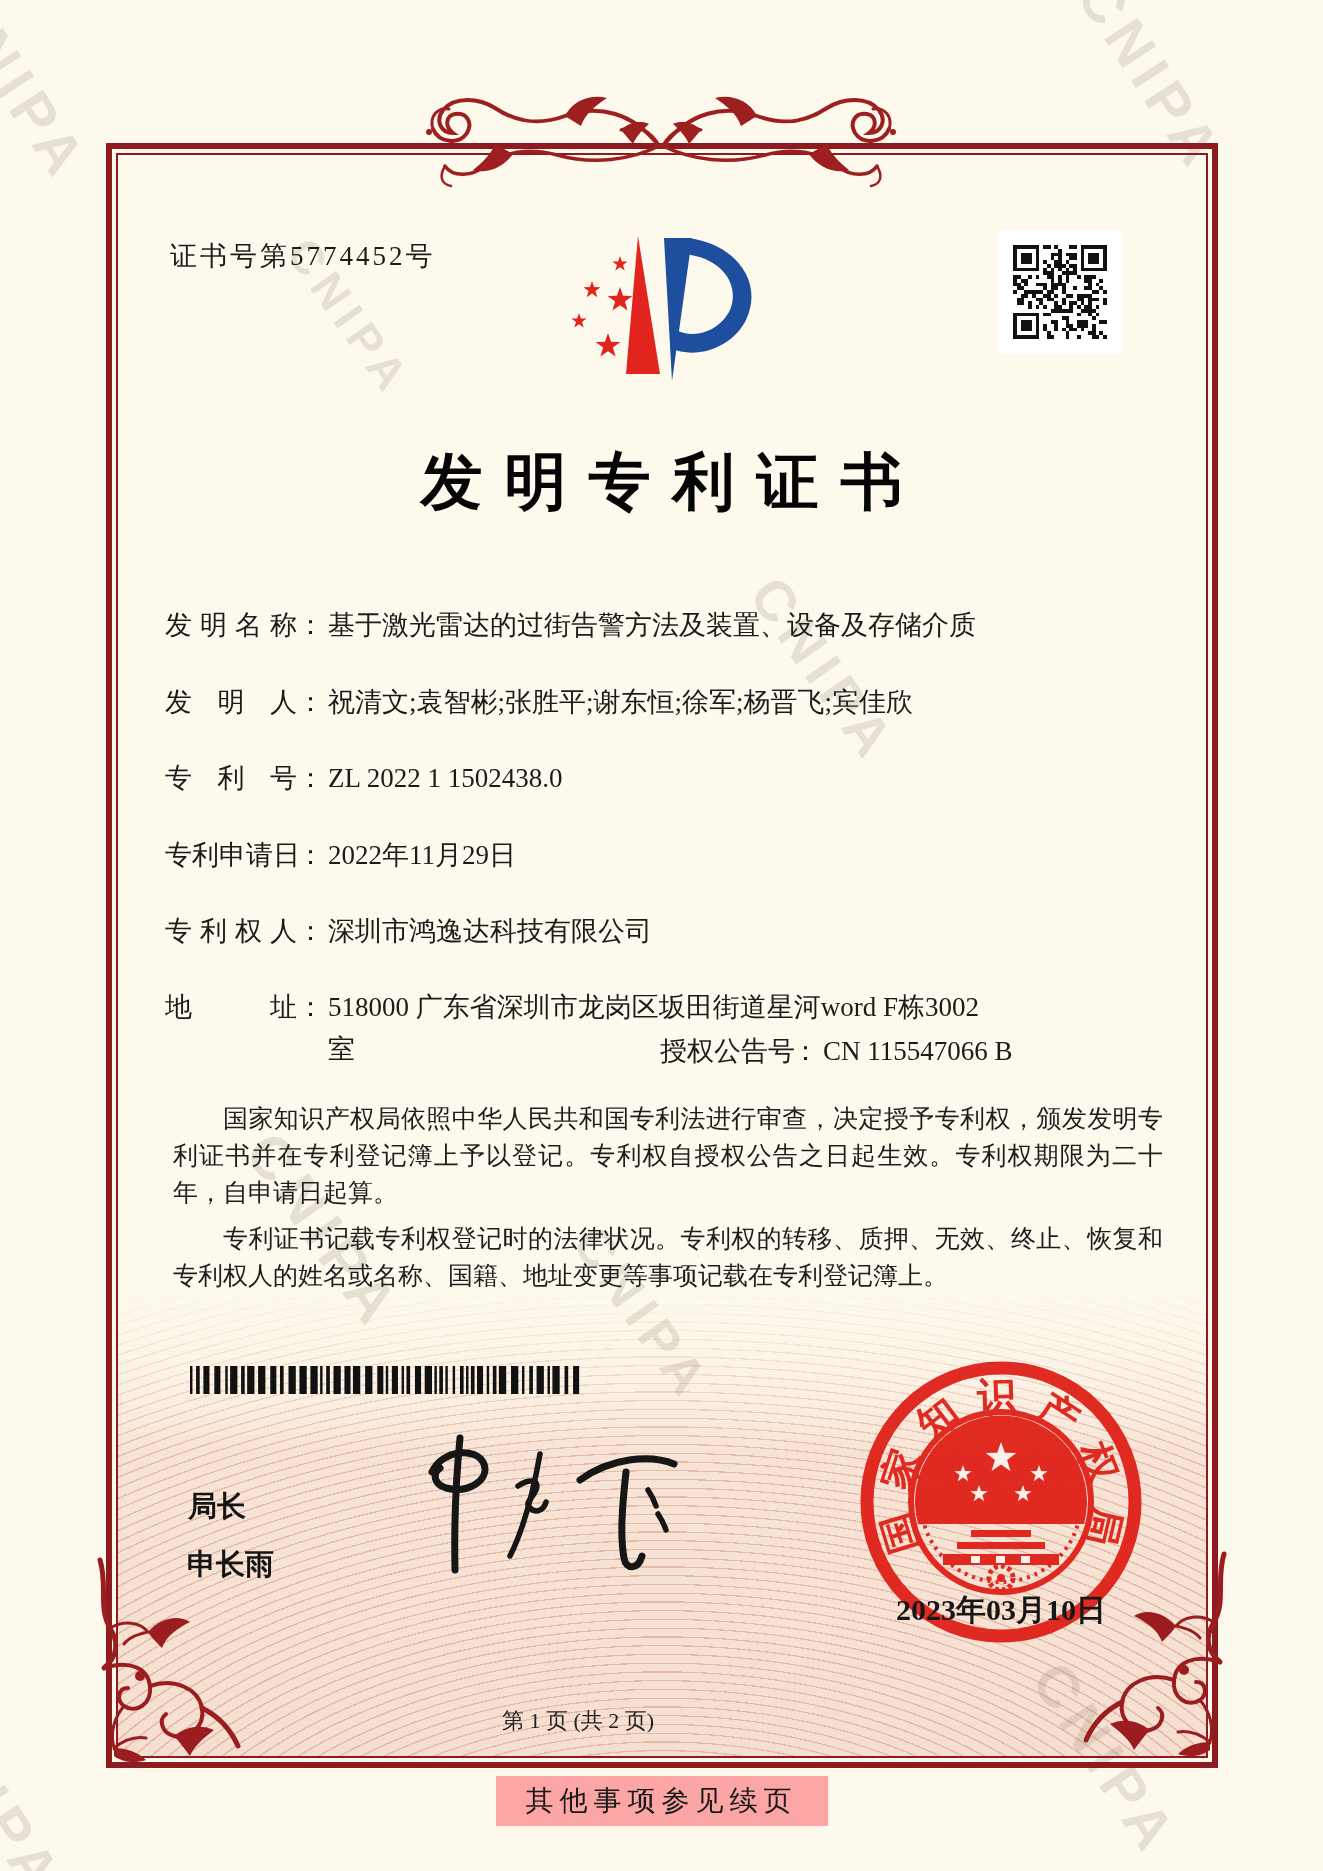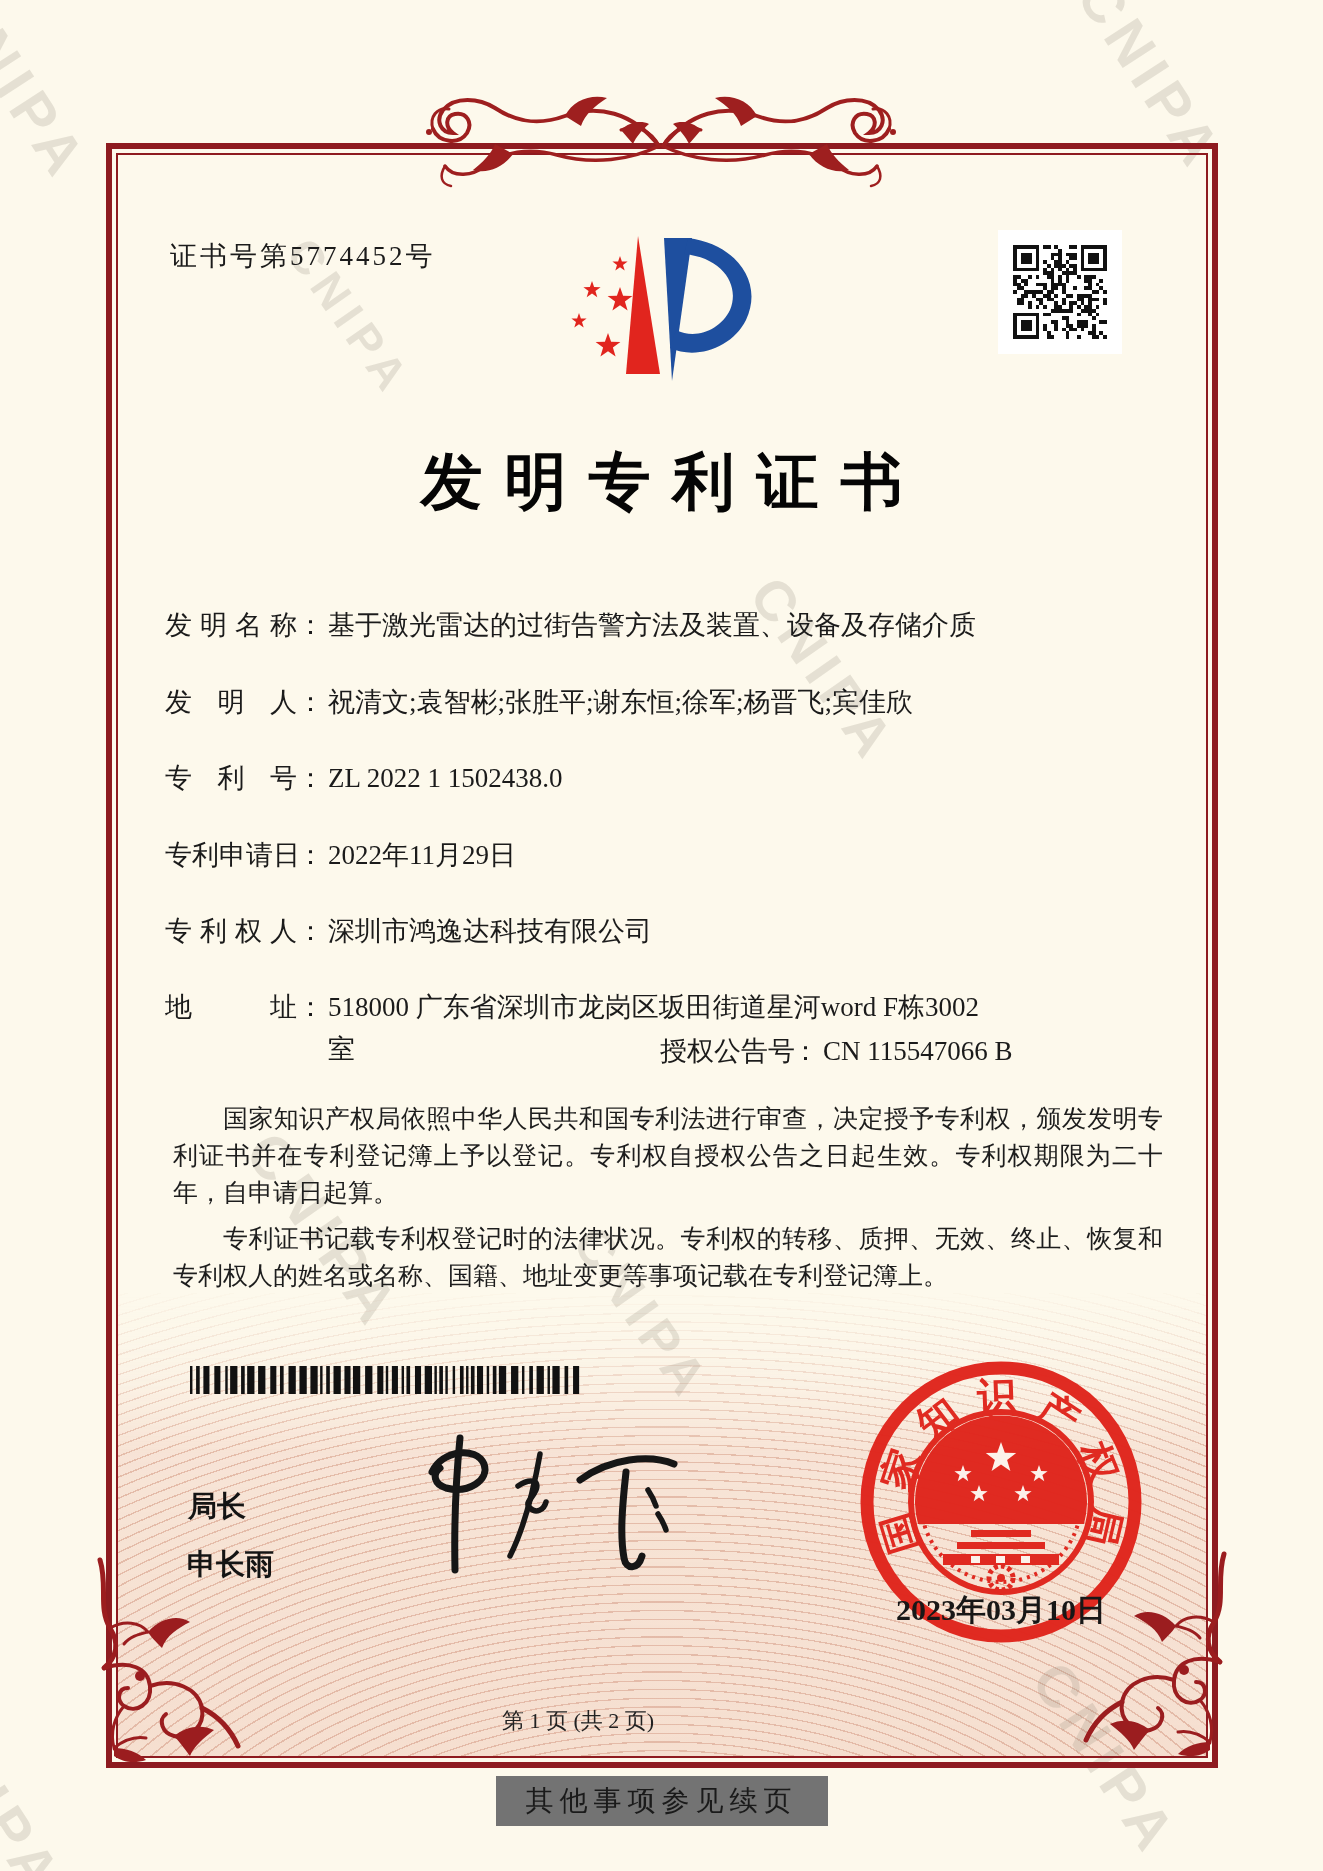--- a/index.html
+++ b/index.html
@@ -64,21 +64,21 @@
   }
   .sig-title{left:188px; top:1487px;}
   .sig-name{left:187px; top:1545px;}
   .signature{position:absolute; z-index:6; left:398px; top:1428px; width:290px; height:155px;}
   
   .seal{position:absolute; z-index:7; left:853px; top:1354px; width:296px; height:296px; opacity:.97;}
   
   .page-num{position:absolute; z-index:5; left:106px; width:944px; top:1706px; text-align:center; font-size:22px; color:#222;}
   .note{
     position:absolute; z-index:5; left:50%; transform:translateX(-50%); top:1776px;
-    background:#737373; padding:6px 30px; font-size:28px; letter-spacing:6px; color:#1a1a1a;
+    background:#fca5a5; padding:6px 30px; font-size:28px; letter-spacing:6px; color:#1a1a1a;
   }
 </style>
 </head>
 <body>
 
 <div class="page">
 
   <div class="waves"></div>
 
   <div id="wm-holder">

